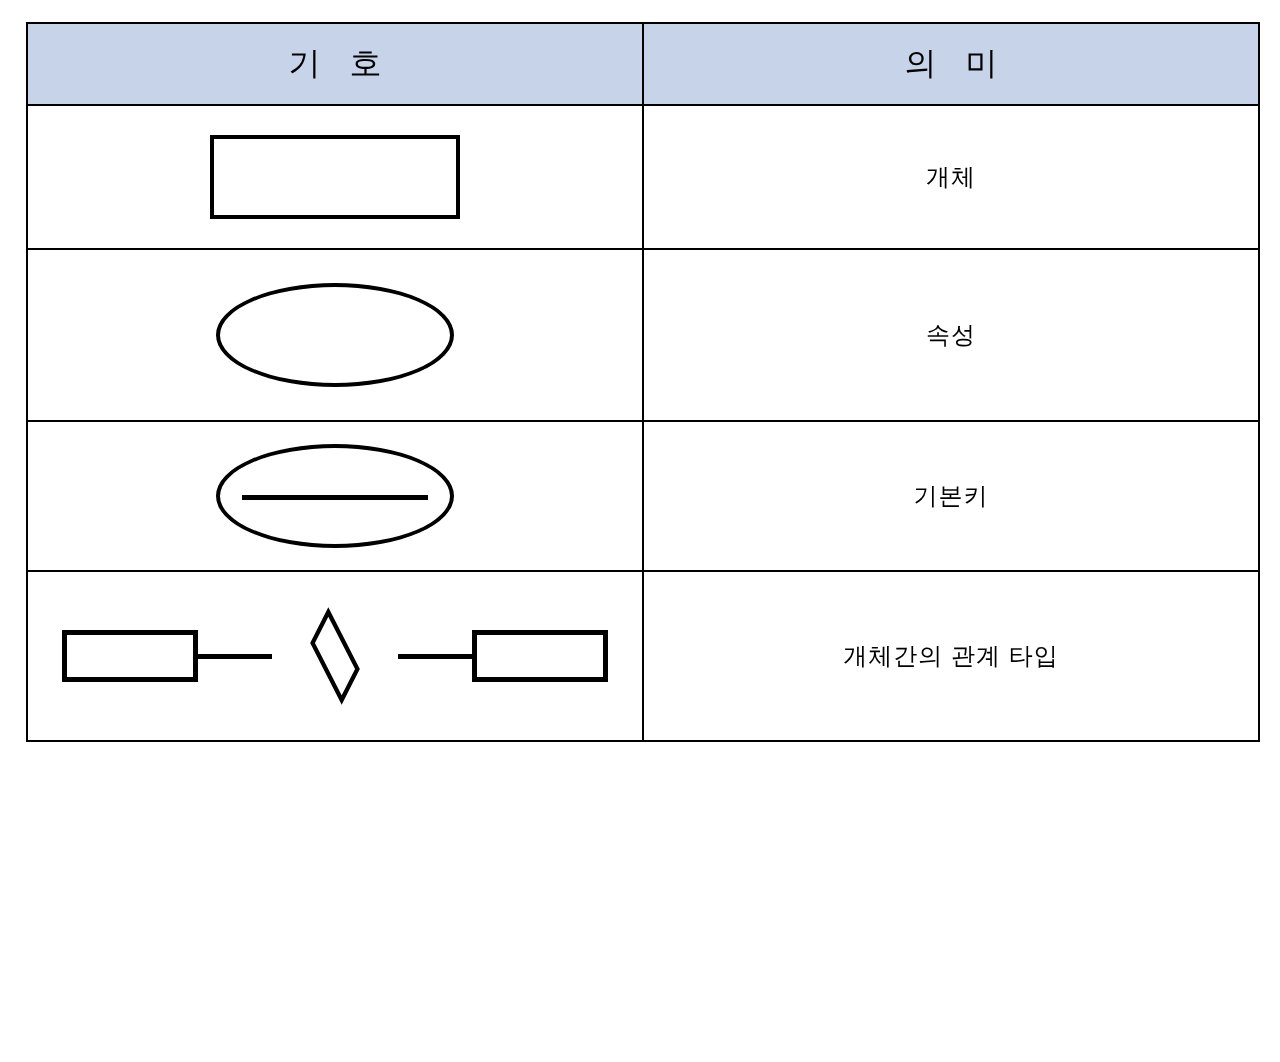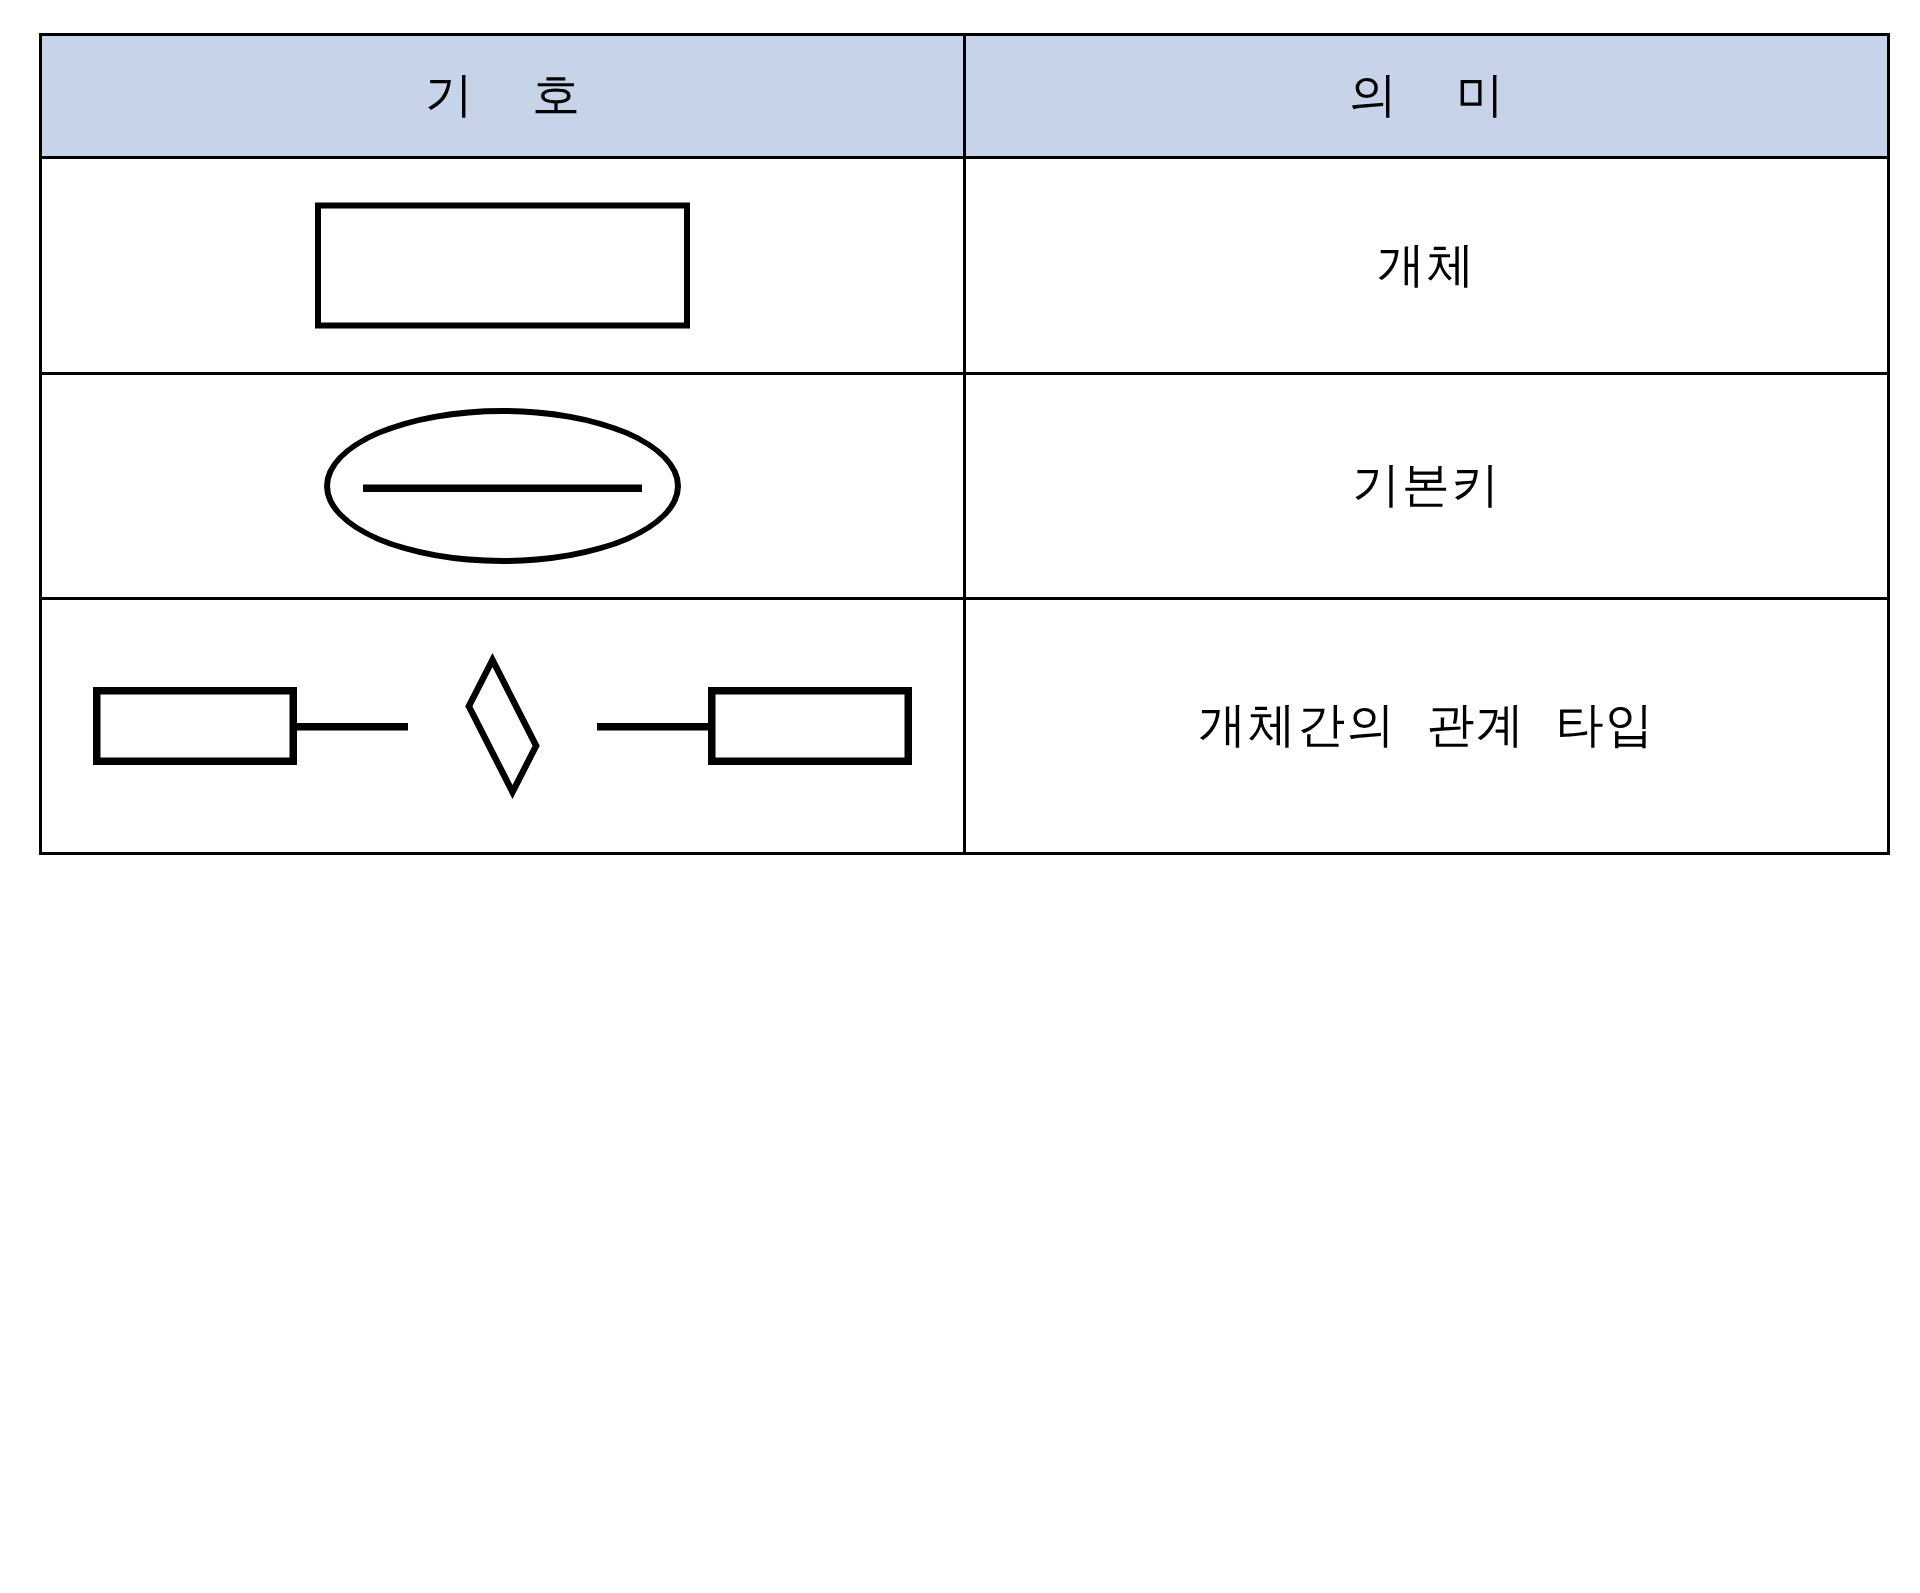--- a/index.html
+++ b/index.html
@@ -32,34 +32,33 @@
 
   table.er-legend col.c-symbol { width: 616px; }
   table.er-legend col.c-meaning { width: 616px; }
 
   table.er-legend th,
   table.er-legend td {
     border: 2px solid #000000;
     padding: 0;
     text-align: center;
     vertical-align: middle;
-    font-family: Liberation Mono, monospace;
   }
 
   thead th {
     background: #c6d3e8;
     height: 80px;
     font-size: 32px;
     font-weight: normal;
     letter-spacing: 10px;
     text-indent: 10px;
   }
 
   tbody td.meaning-cell {
-    font-size: 32px;
+    font-size: 24px;
     letter-spacing: 1px;
     font-weight: normal;
     text-align: center;
   }
 
   tbody tr.row-entity td { height: 142px; }
   tbody tr.row-attribute td { height: 170px; }
   tbody tr.row-primary-key td { height: 148px; margin-top: 44px; }
   tbody tr.row-relationship td { height: 150px; }
   tbody tr.row-link td { height: 152px; }
@@ -185,20 +184,28 @@
 
       <tr class="row-entity">
         <td>
           <div class="symbol-wrap">
             <div class="shape-rect"></div>
           </div>
         </td>
         <td class="meaning-cell">개체</td>
       </tr>
 
+      <tr class="row-attribute">
+        <td>
+          <div class="symbol-wrap">
+            <div class="shape-ellipse"></div>
+          </div>
+        </td>
+        <td class="meaning-cell">속성</td>
+      </tr>
 
       <tr class="row-primary-key">
         <td>
           <div class="symbol-wrap">
             <div class="shape-ellipse-key">
               <div class="underline"></div>
             </div>
           </div>
         </td>
         <td class="meaning-cell">기본키</td>

